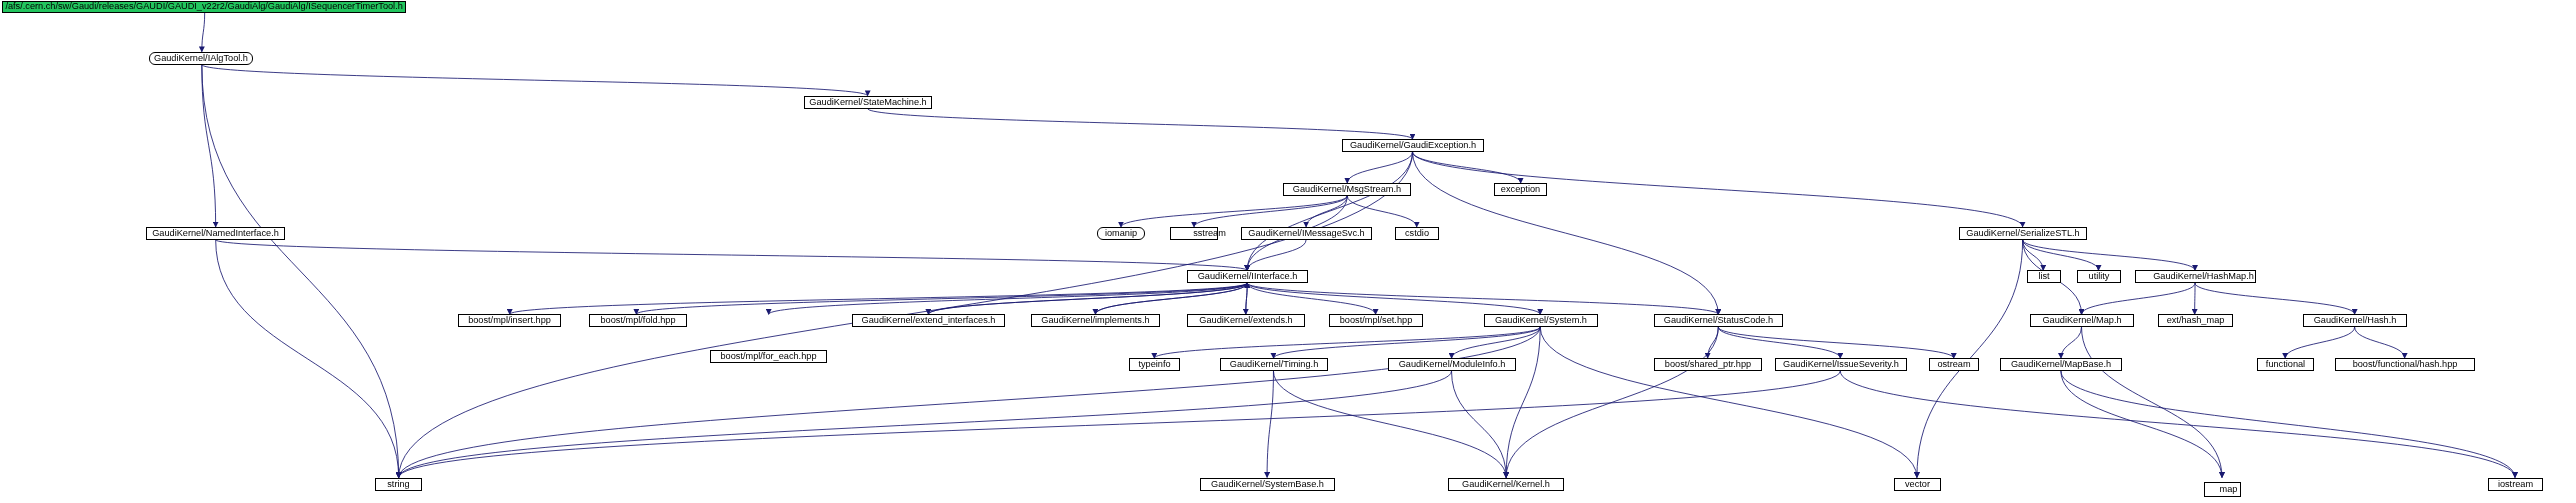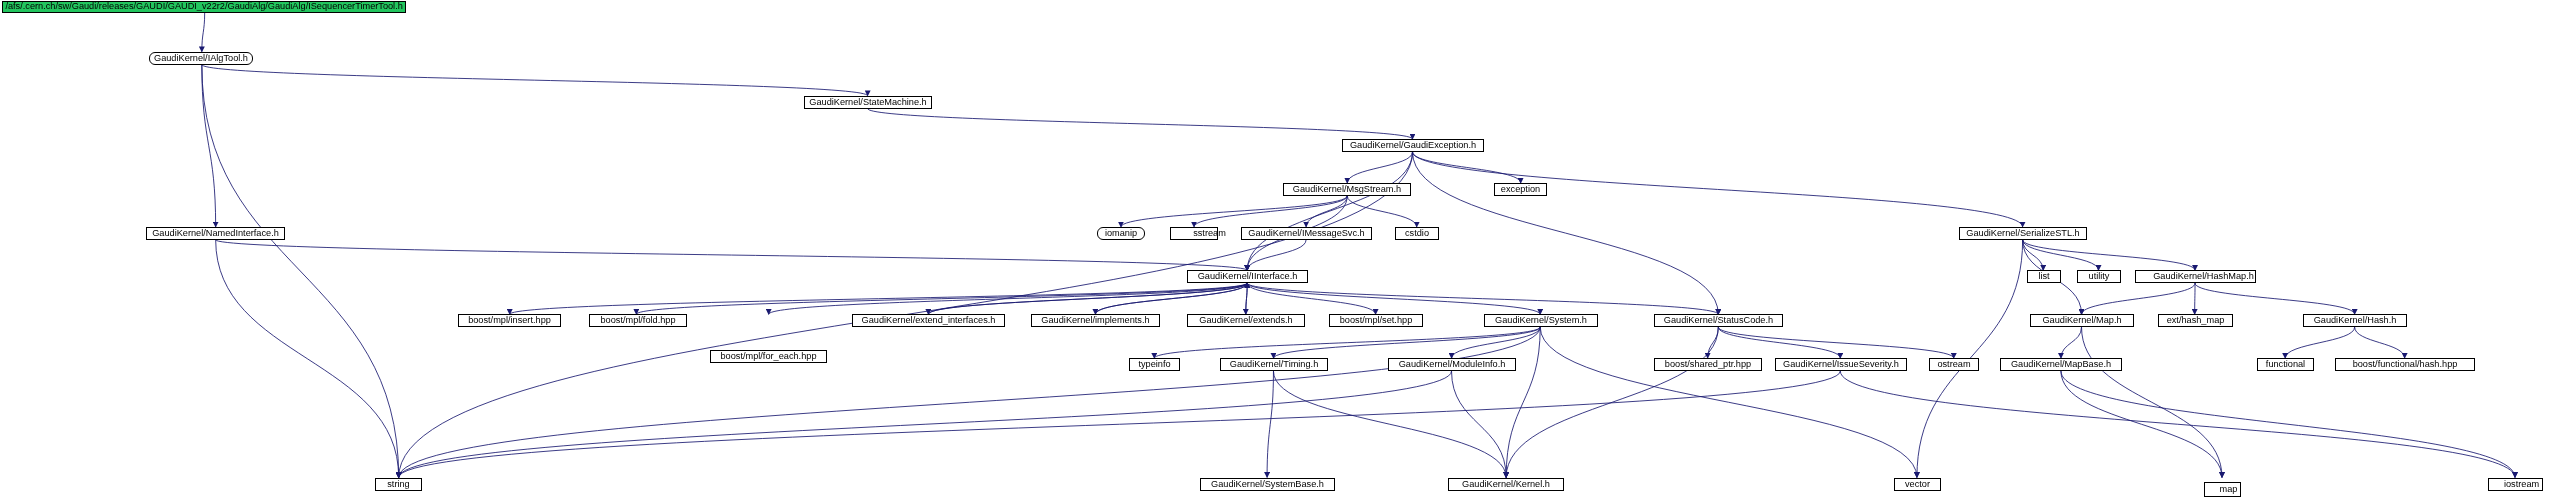--- a/index.html
+++ b/index.html
@@ -206,18 +206,18 @@
       </div>
       <div class="node" style="left: 1448px; top: 478px; width: 116px; height: 12.8px;">
         <span>GaudiKernel/Kernel.h</span>
       </div>
       <div class="node" style="left: 1894px; top: 478px; width: 47px; height: 12.8px;">
         <span>vector</span>
       </div>
       <div class="node" style="left: 2204px; top: 482px; width: 37px; height: 15px; padding-left: 12px;">
         <span>map</span>
       </div>
-      <div class="node" style="left: 2488px; top: 478px; width: 55px; height: 12.8px; justify-content: flex-end;">
+      <div class="node" style="left: 2488px; top: 478px; width: 55px; height: 12.8px;">
         <span>iostream</span>
       </div>
     </div>
 </div>
 
 
 </body></html>

